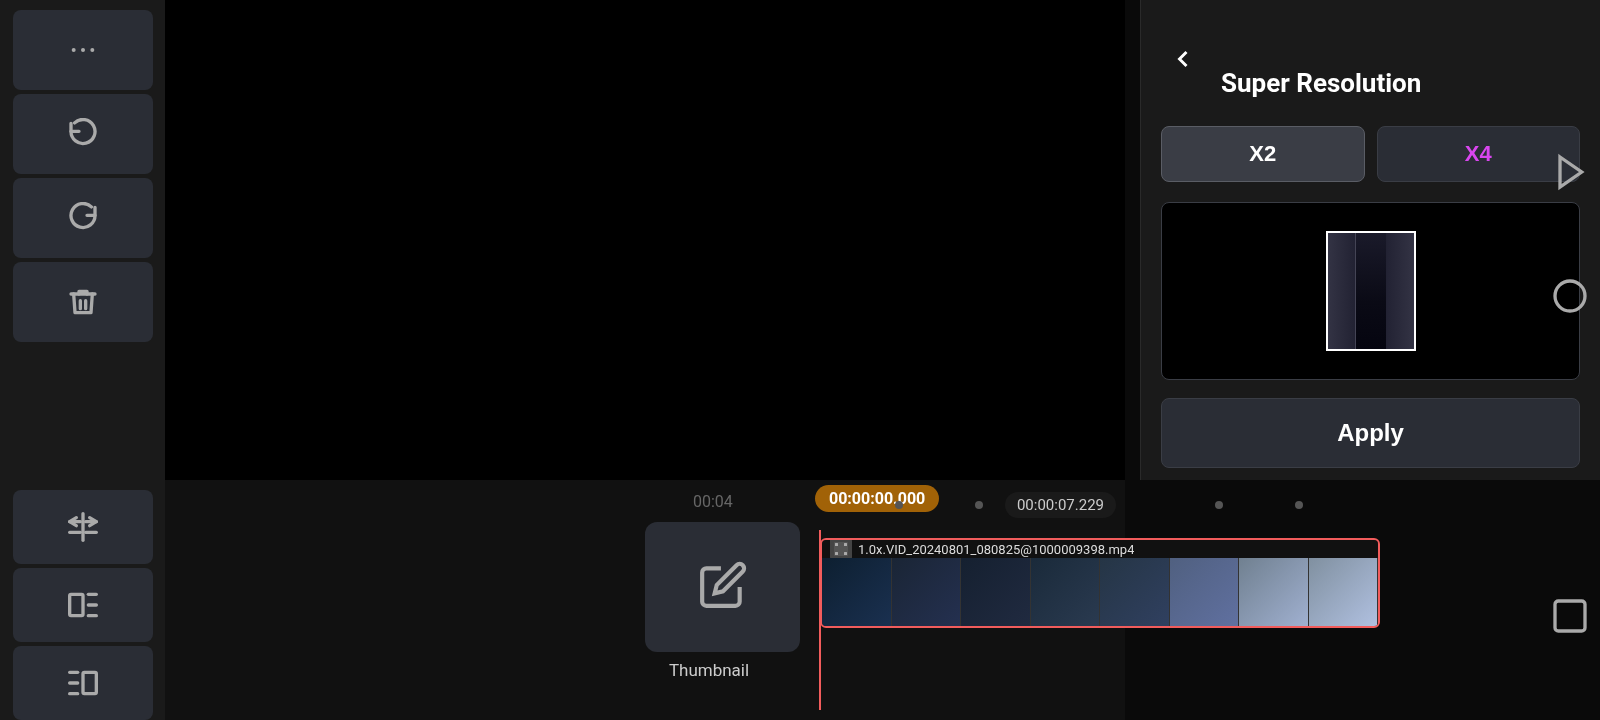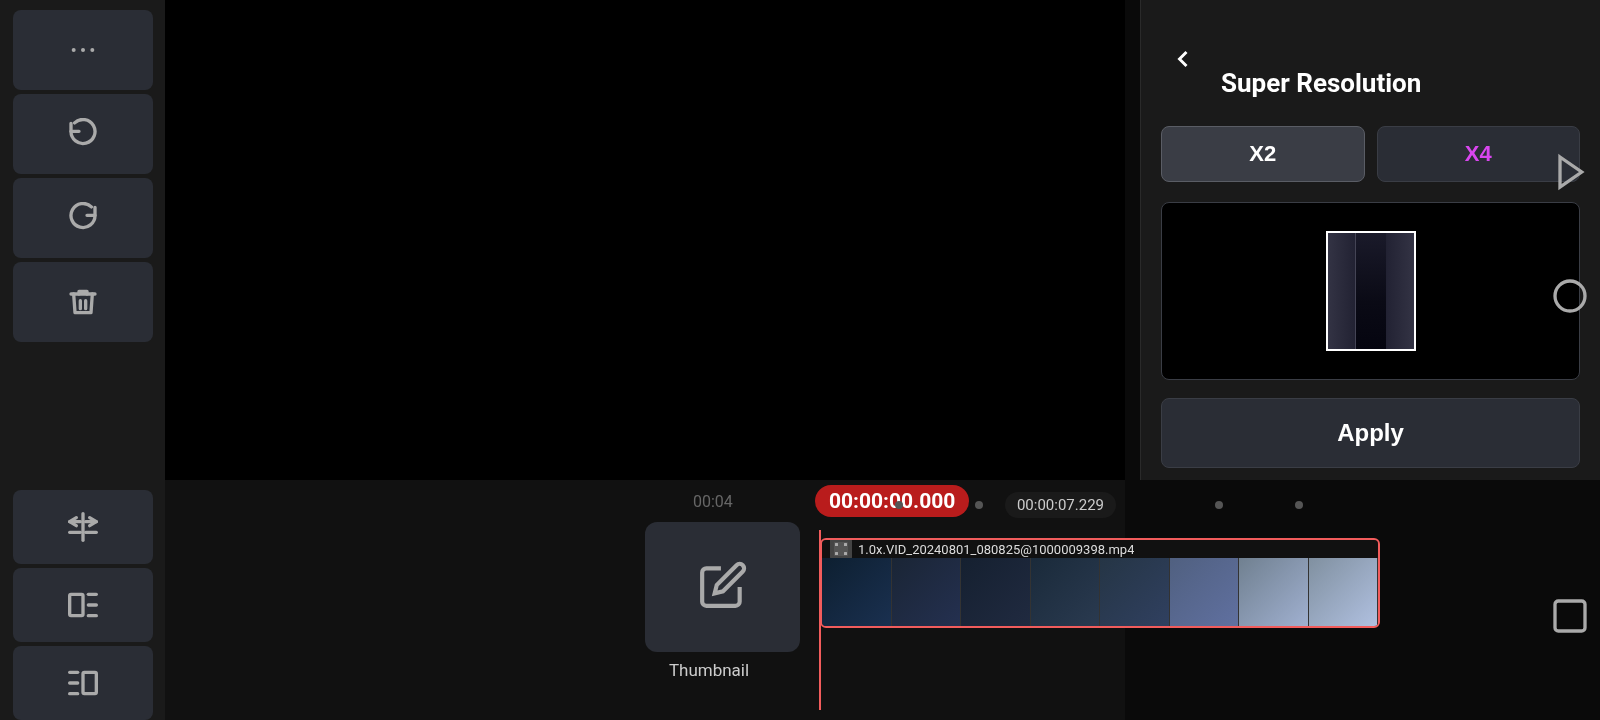--- a/index.html
+++ b/index.html
@@ -81,24 +81,24 @@
       background: #111;
       display: flex;
       align-items: center;
       padding: 0 10px;
     }
 
     .time-marker-current {
       position: absolute;
       left: 650px;
       top: 5px;
-      background: #b91c1c;
+      background: #a16207;
       border-radius: 20px;
       padding: 4px 14px;
-      font-size: 21px;
+      font-size: 16px;
       font-weight: bold;
       color: #fff;
       white-space: nowrap;
     }
 
     .time-dot {
       width: 8px;
       height: 8px;
       border-radius: 50%;
       background: #555;

